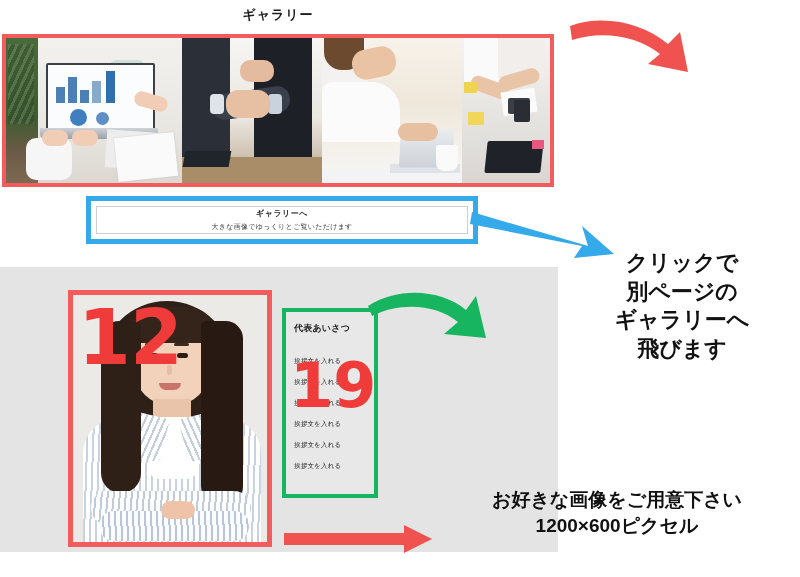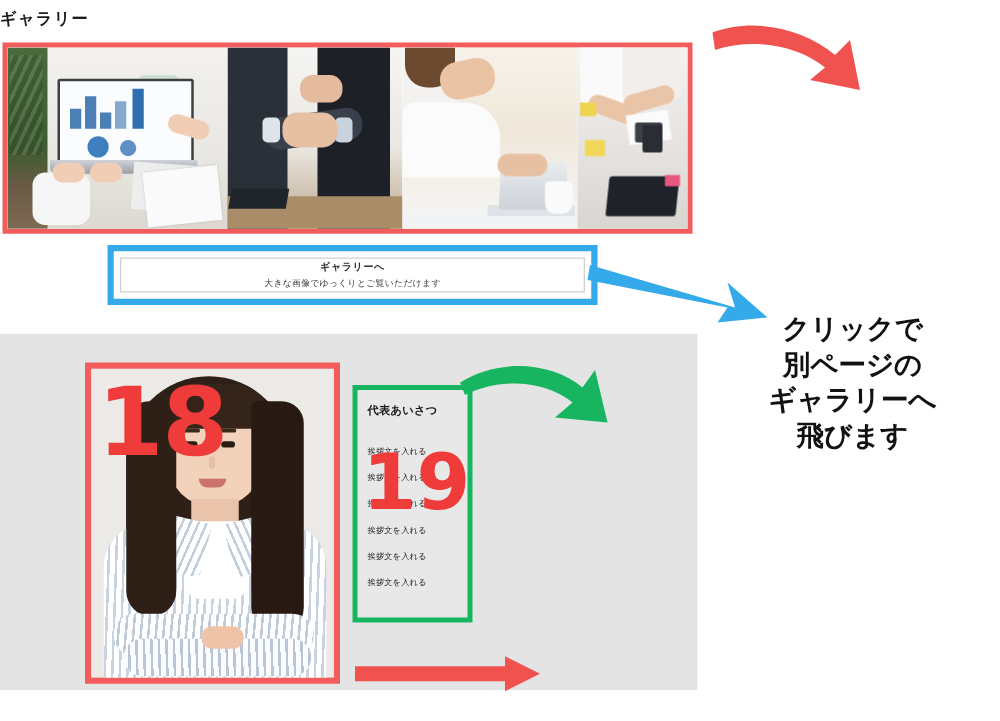--- a/index.html
+++ b/index.html
@@ -12,20 +12,21 @@
     overflow: hidden;
     font-family: "Liberation Sans", "DejaVu Sans", sans-serif;
     color: #111111;
   }
   .page { position:absolute; inset:0; }
 
   
   #gallery-title {
     position: absolute;
     left: 0; top: 6px; width: 556px;
+    text-align: center;
     font-size: 13px;
     font-weight: bold;
     letter-spacing: 1px;
     color: #1c1c1c;
   }
   #gallery-frame {
     position: absolute;
     left: 2px; top: 34px;
     width: 552px; height: 153px;
     border: 4px solid #f25c5c;
@@ -328,21 +329,21 @@
     <div class="pr-shirt"></div>
     <div class="pr-tee"></div>
     <div class="pr-collarL"></div>
     <div class="pr-collarR"></div>
     <div class="pr-hair-l"></div>
     <div class="pr-hair-r"></div>
     <div class="pr-armF"></div>
     <div class="pr-armF2"></div>
     <div class="pr-handsk"></div>
   </div>
-  <div id="num-15">18</div>
+  <div id="num-15">12</div>
 
   <div id="greeting-box">
     <div id="greeting-title">代表あいさつ</div>
     <div class="greeting-line">挨拶文を入れる</div>
     <div class="greeting-line">挨拶文を入れる</div>
     <div class="greeting-line">挨拶文を入れる</div>
     <div class="greeting-line">挨拶文を入れる</div>
     <div class="greeting-line">挨拶文を入れる</div>
     <div class="greeting-line">挨拶文を入れる</div>
   </div>
@@ -358,14 +359,15 @@
 
   <svg class="arrow" id="arrow-green" width="130" height="62" viewBox="0 0 130 62">
     <path d="M2 22 C 34 2, 76 6, 100 26 L 110 12 L 120 54 L 78 50 L 92 38 C 70 20, 34 18, 6 32 Z" fill="#17b55f"></path>
   </svg>
 
   <svg class="arrow" id="arrow-red-straight" width="150" height="30" viewBox="0 0 150 30">
     <path d="M0 9 L 120 9 L 120 1 L 148 15 L 120 29 L 120 21 L 0 21 Z" fill="#f0534f"></path>
   </svg>
 
   <div class="anno" id="anno-click">クリックで<br>別ページの<br>ギャラリーへ<br>飛びます</div>
+  <div class="anno" id="anno-image">お好きな画像をご用意下さい<br>1200×600ピクセル</div>
 
 </div>
 
 </body></html>

